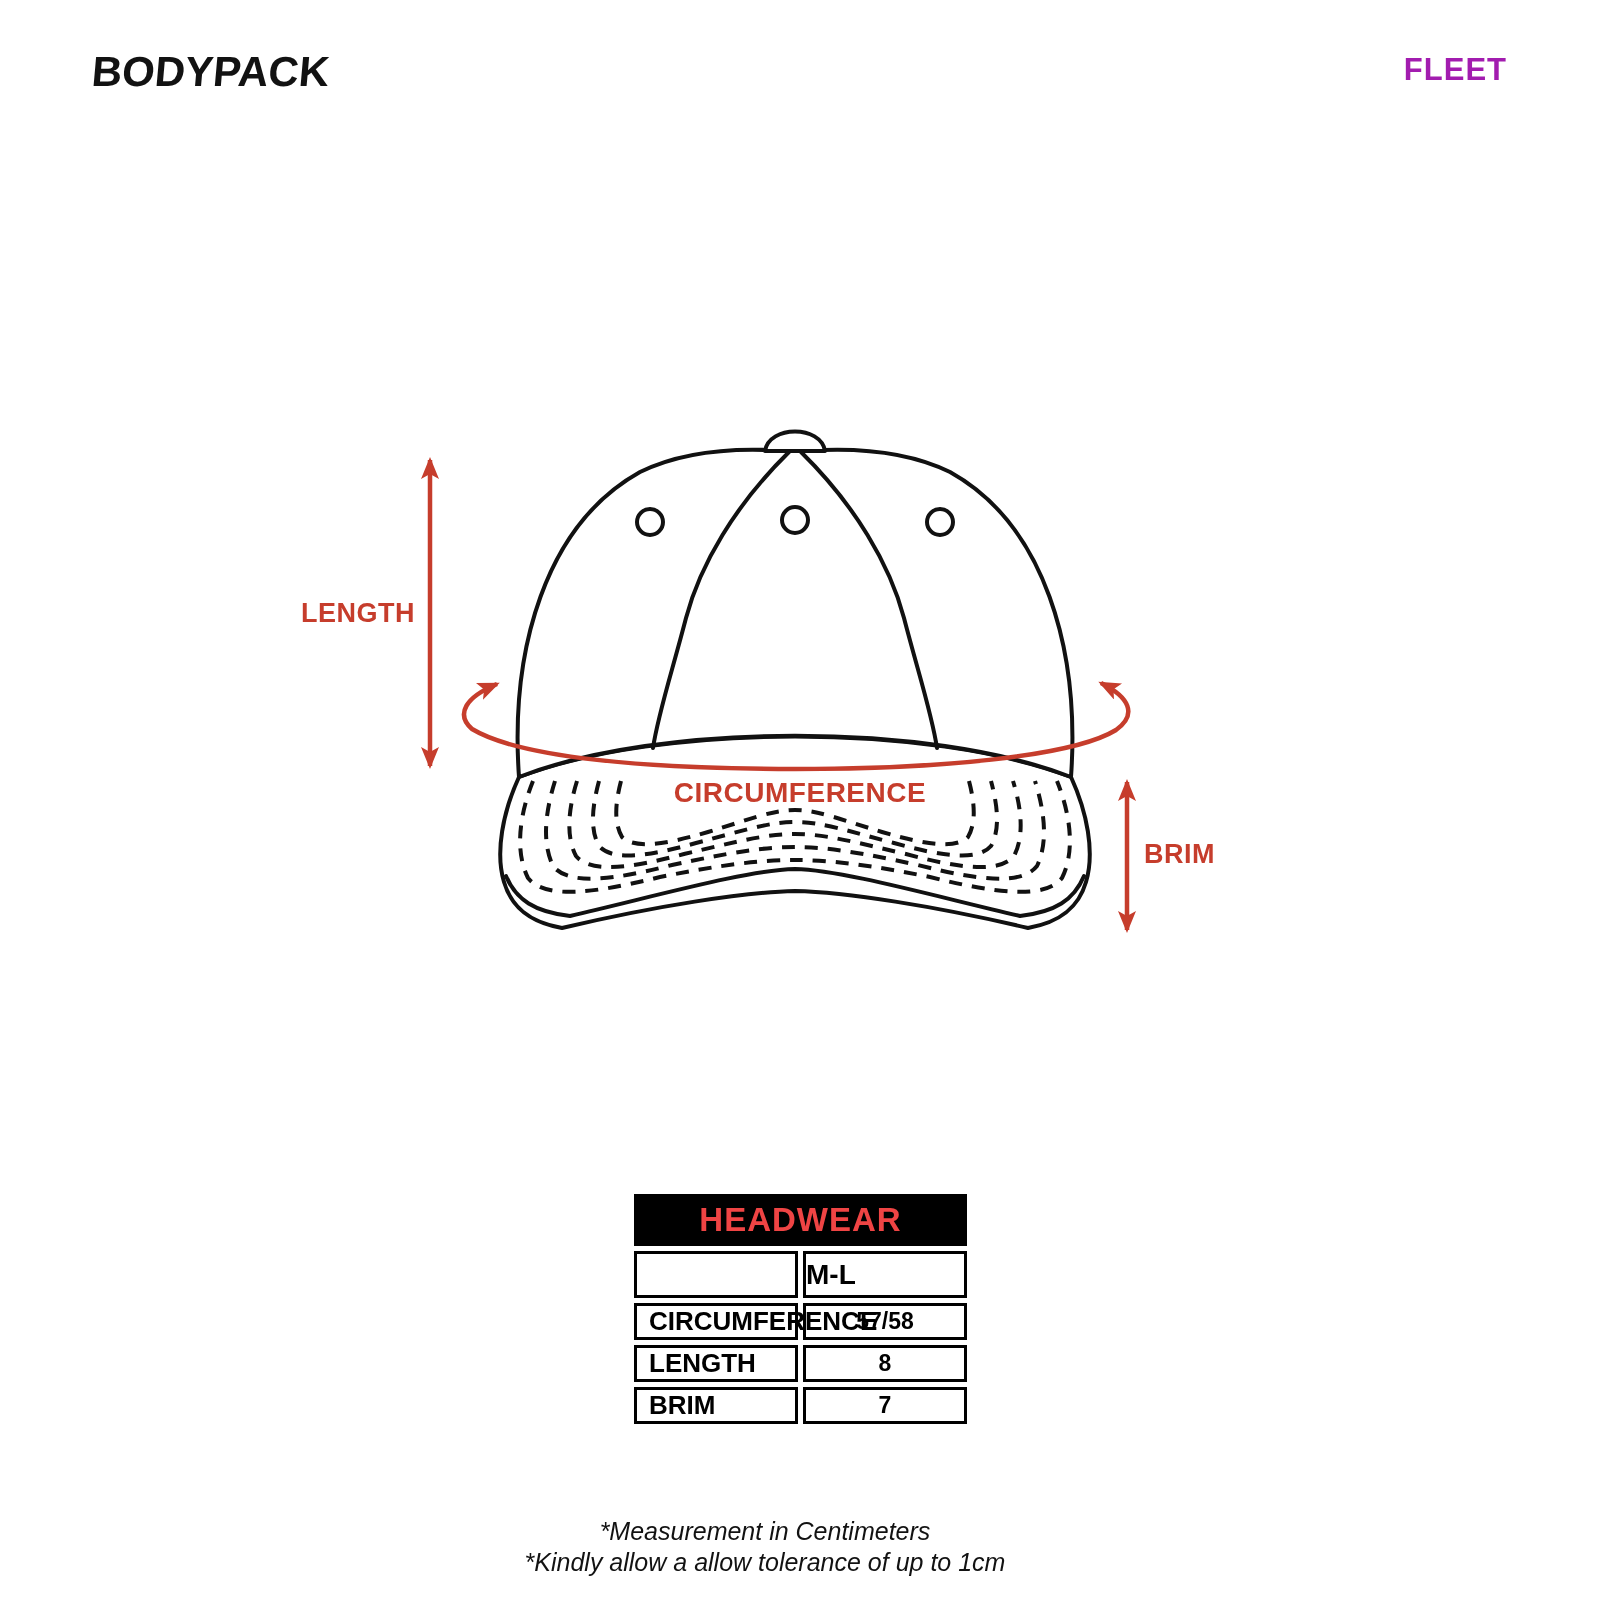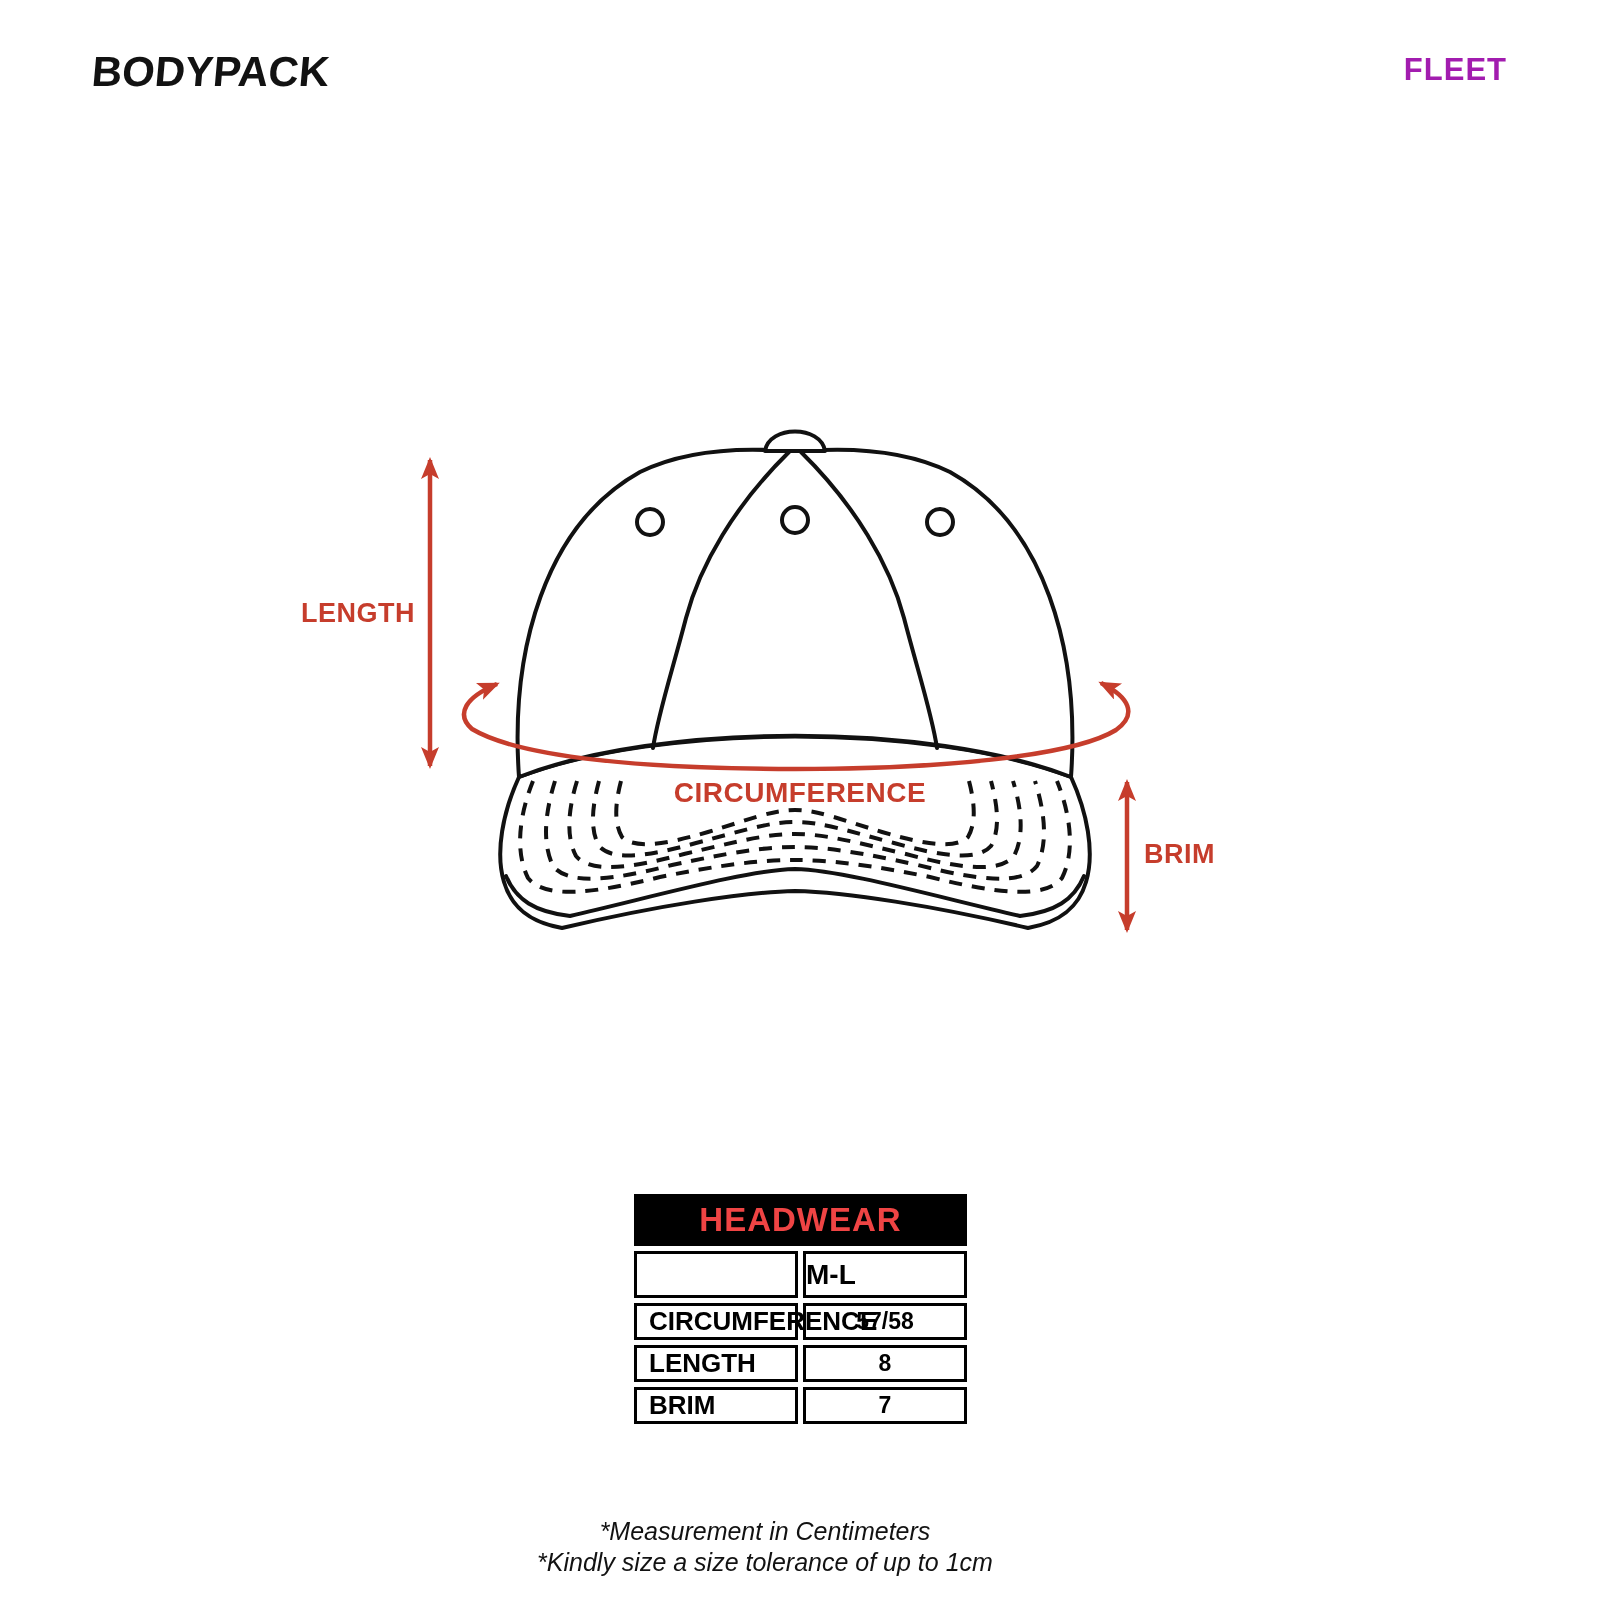--- a/index.html
+++ b/index.html
@@ -137,16 +137,16 @@
     </tr>
     <tr>
       <td class="lbl">BRIM</td>
       <td class="val">7</td>
     </tr>
   </tbody>
     </table>
 
   <div class="notes">
     <div>*Measurement in Centimeters</div>
-    <div>*Kindly size a size tolerance of up to 1cm</div>
+    <div>*Kindly allow a allow tolerance of up to 1cm</div>
   </div>
 
 </div>
 
 </body></html>

